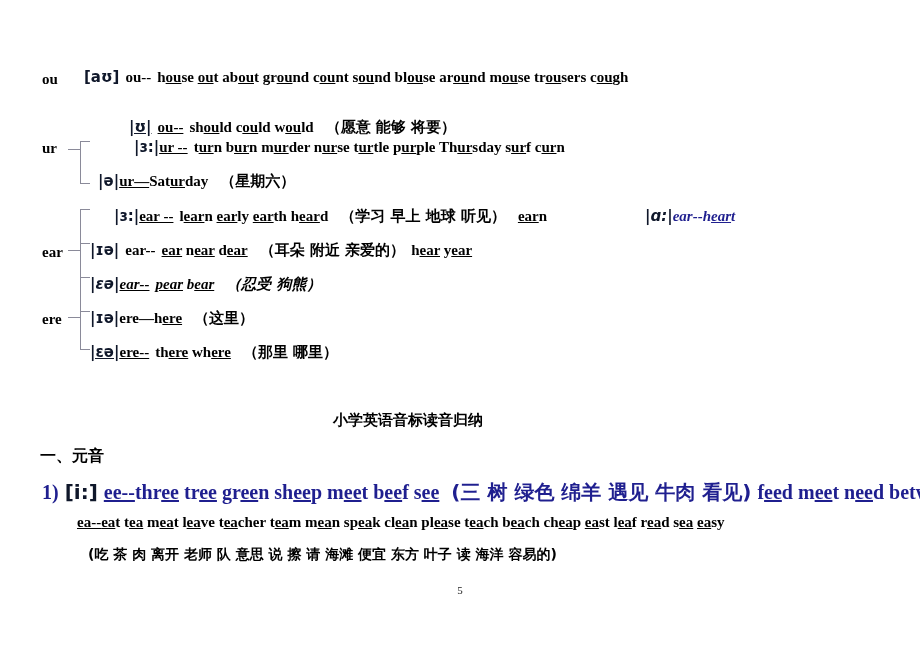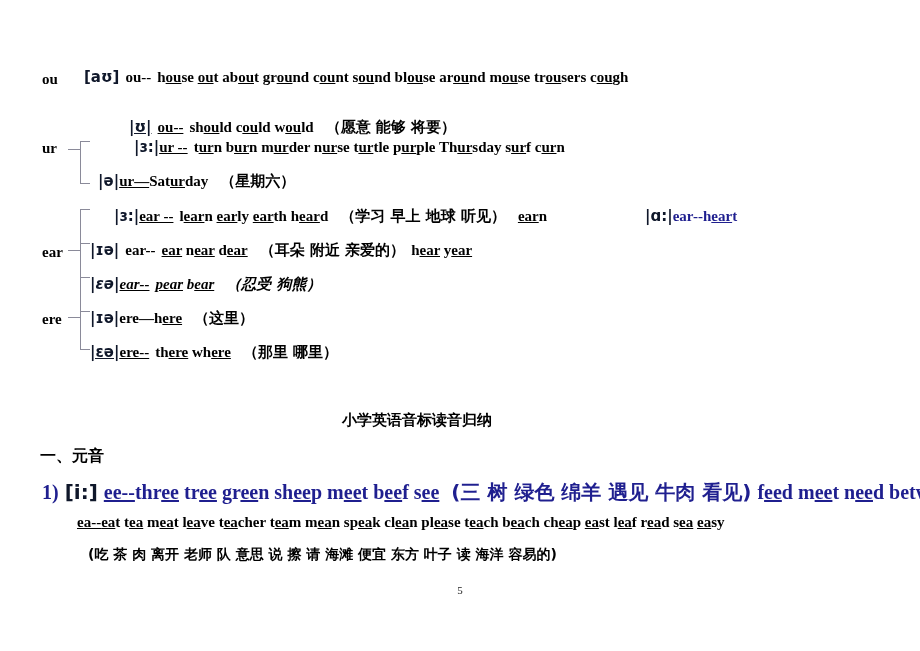--- a/index.html
+++ b/index.html
@@ -138,41 +138,41 @@
     <div class="stem" style="left:0; top:0; width:13px;"></div>
   </div>
   <div class="bracket" style="left:68px; top:317px; width:13px; height:1px;">
     <div class="stem" style="left:0; top:0; width:13px;"></div>
   </div>
 
   <div class="run serif" style="left:90px; top:209px; font-size:15px;margin-left:24px;">
     <span class="ph">|ɜ:|</span><span class="u">ear --</span><span class="sp1"></span><span>l<u>ear</u>n     <u>ear</u>ly   <u>ear</u>th   h<u>ear</u>d</span><span class="sp2"></span><span class="cjk">（学习 早上 地球 听见）</span><span class="sp2"></span><span><u>ear</u>n</span>
   </div>
 
-  <div class="run serif" style="left:645px; top:209px; font-size:15px;">
+  <div class="run serif" style="left:645px; top:209px; font-size:15px;font-style:italic;">
     <span class="ph">|ɑ:|</span><span class="blue">ear--h<u>ear</u>t</span>
   </div>
 
   <div class="run serif" style="left:90px; top:243px; font-size:15px;">
     <span class="ph">|ɪə|</span><span class="sp1"></span><span>ear--</span><span class="sp1"></span><span><u>ear</u>     n<u>ear</u>   d<u>ear</u></span><span class="sp2"></span><span class="cjk">（耳朵 附近 亲爱的）</span><span class="sp1"></span><span>h<u>ear</u> y<u>ear</u></span>
   </div>
 
   <div class="run serif" style="left:90px; top:277px; font-size:15px;font-style:italic;">
     <span class="ph">|ɛə|</span><span class="u">ear--</span><span class="sp1"></span><span><u>pear</u>    b<u>ear</u></span><span class="sp2"></span><span class="cjk">（忍受 狗熊）</span>
   </div>
 
   <div class="run serif" style="left:90px; top:311px; font-size:15px;">
     <span class="ph">|ɪə|</span><span>ere—</span><span>h<u>ere</u></span><span class="sp2"></span><span class="cjk">（这里）</span>
   </div>
 
   <div class="run serif" style="left:90px; top:345px; font-size:15px;">
     <span class="ph u">|ɛə|</span><span class="u">ere--</span><span class="sp1"></span><span>th<u>ere</u>    wh<u>ere</u></span><span class="sp2"></span><span class="cjk">（那里 哪里）</span>
   </div>
 
-  <div class="doc-title" style="left:17px; top:411px; width:800px;">小学英语音标读音归纳</div>
+  <div class="doc-title" style="left:8px; top:411px; width:800px;">小学英语音标读音归纳</div>
 
   <div class="section-head" style="left:40px; top:446px;">一、元音</div>
 
   <div class="run serif blue" style="left:42px; top:482px; font-size:20px;">
     <span>1)</span><span class="sp1"></span><span class="ph">[i:]</span><span class="sp1"></span><span class="u">ee--</span><span>thr<u>ee</u>    tr<u>ee</u>    gr<u>ee</u>n    sh<u>ee</u>p    m<u>ee</u>t    b<u>ee</u>f    s<u>ee</u></span><span class="sp2"></span><span class="cjk">(三 树 绿色 绵羊 遇见 牛肉 看见)</span><span class="sp1"></span><span>f<u>ee</u>d    m<u>ee</u>t    n<u>ee</u>d    betw<u>ee</u>n</span>
   </div>
 
   <div class="run serif" style="left:77px; top:515px; font-size:15px;">
     <span class="u">ea--</span><span><u>ea</u>t    t<u>ea</u>    m<u>ea</u>t    l<u>ea</u>ve    t<u>ea</u>cher    t<u>ea</u>m    m<u>ea</u>n sp<u>ea</u>k    cl<u>ea</u>n pl<u>ea</u>se    t<u>ea</u>ch b<u>ea</u>ch    ch<u>ea</u>p <u>ea</u>st    l<u>ea</u>f    r<u>ea</u>d s<u>ea</u> <u>ea</u>sy</span>
   </div>

